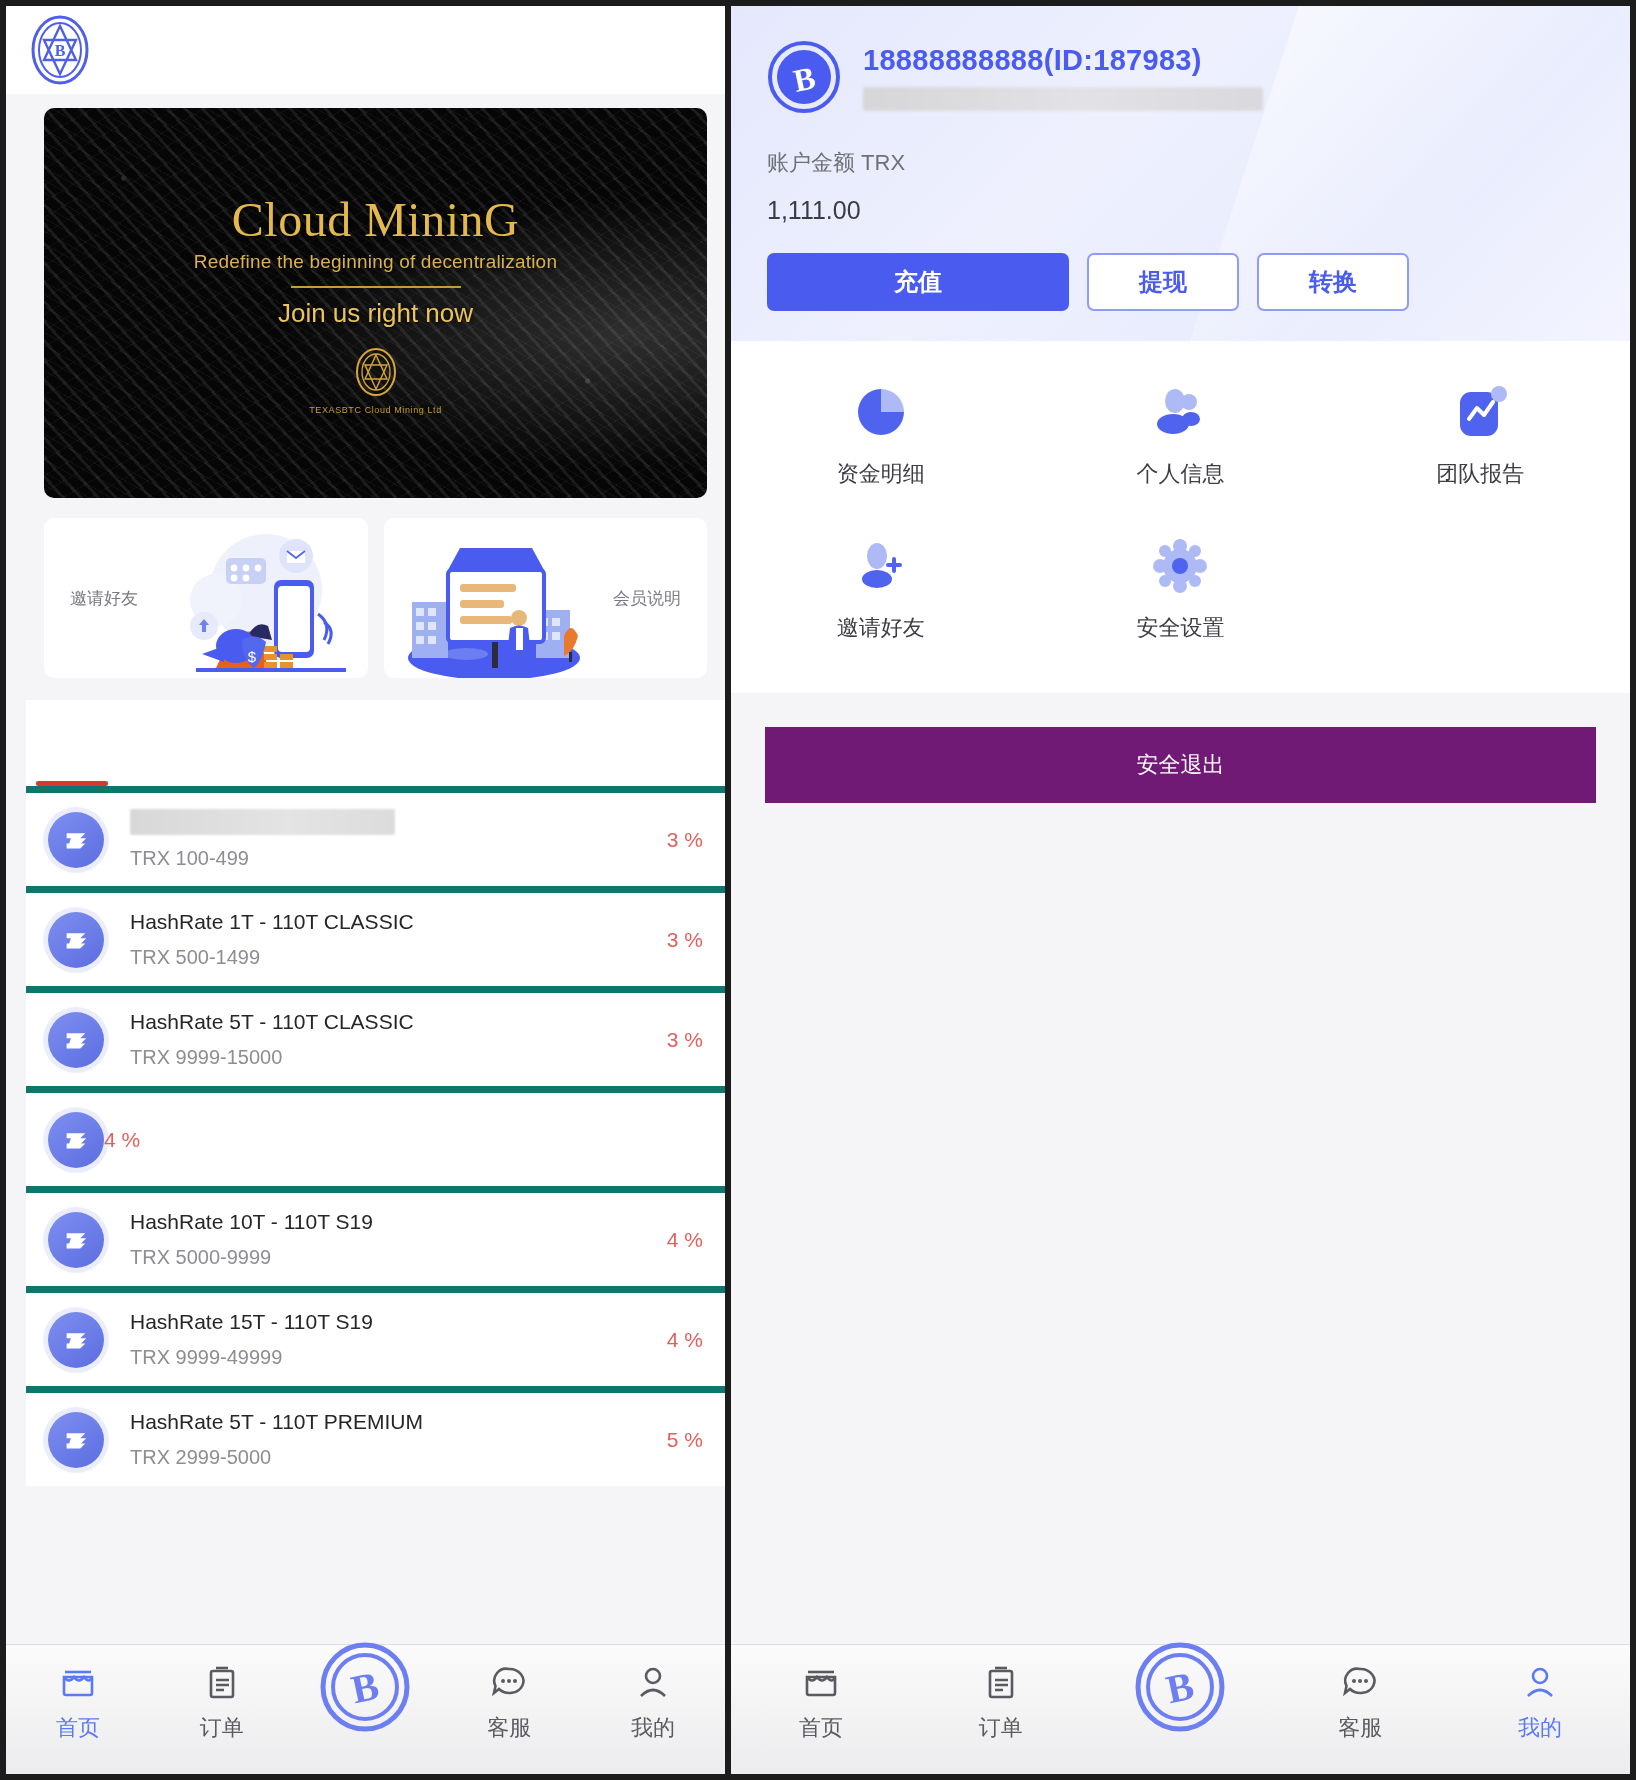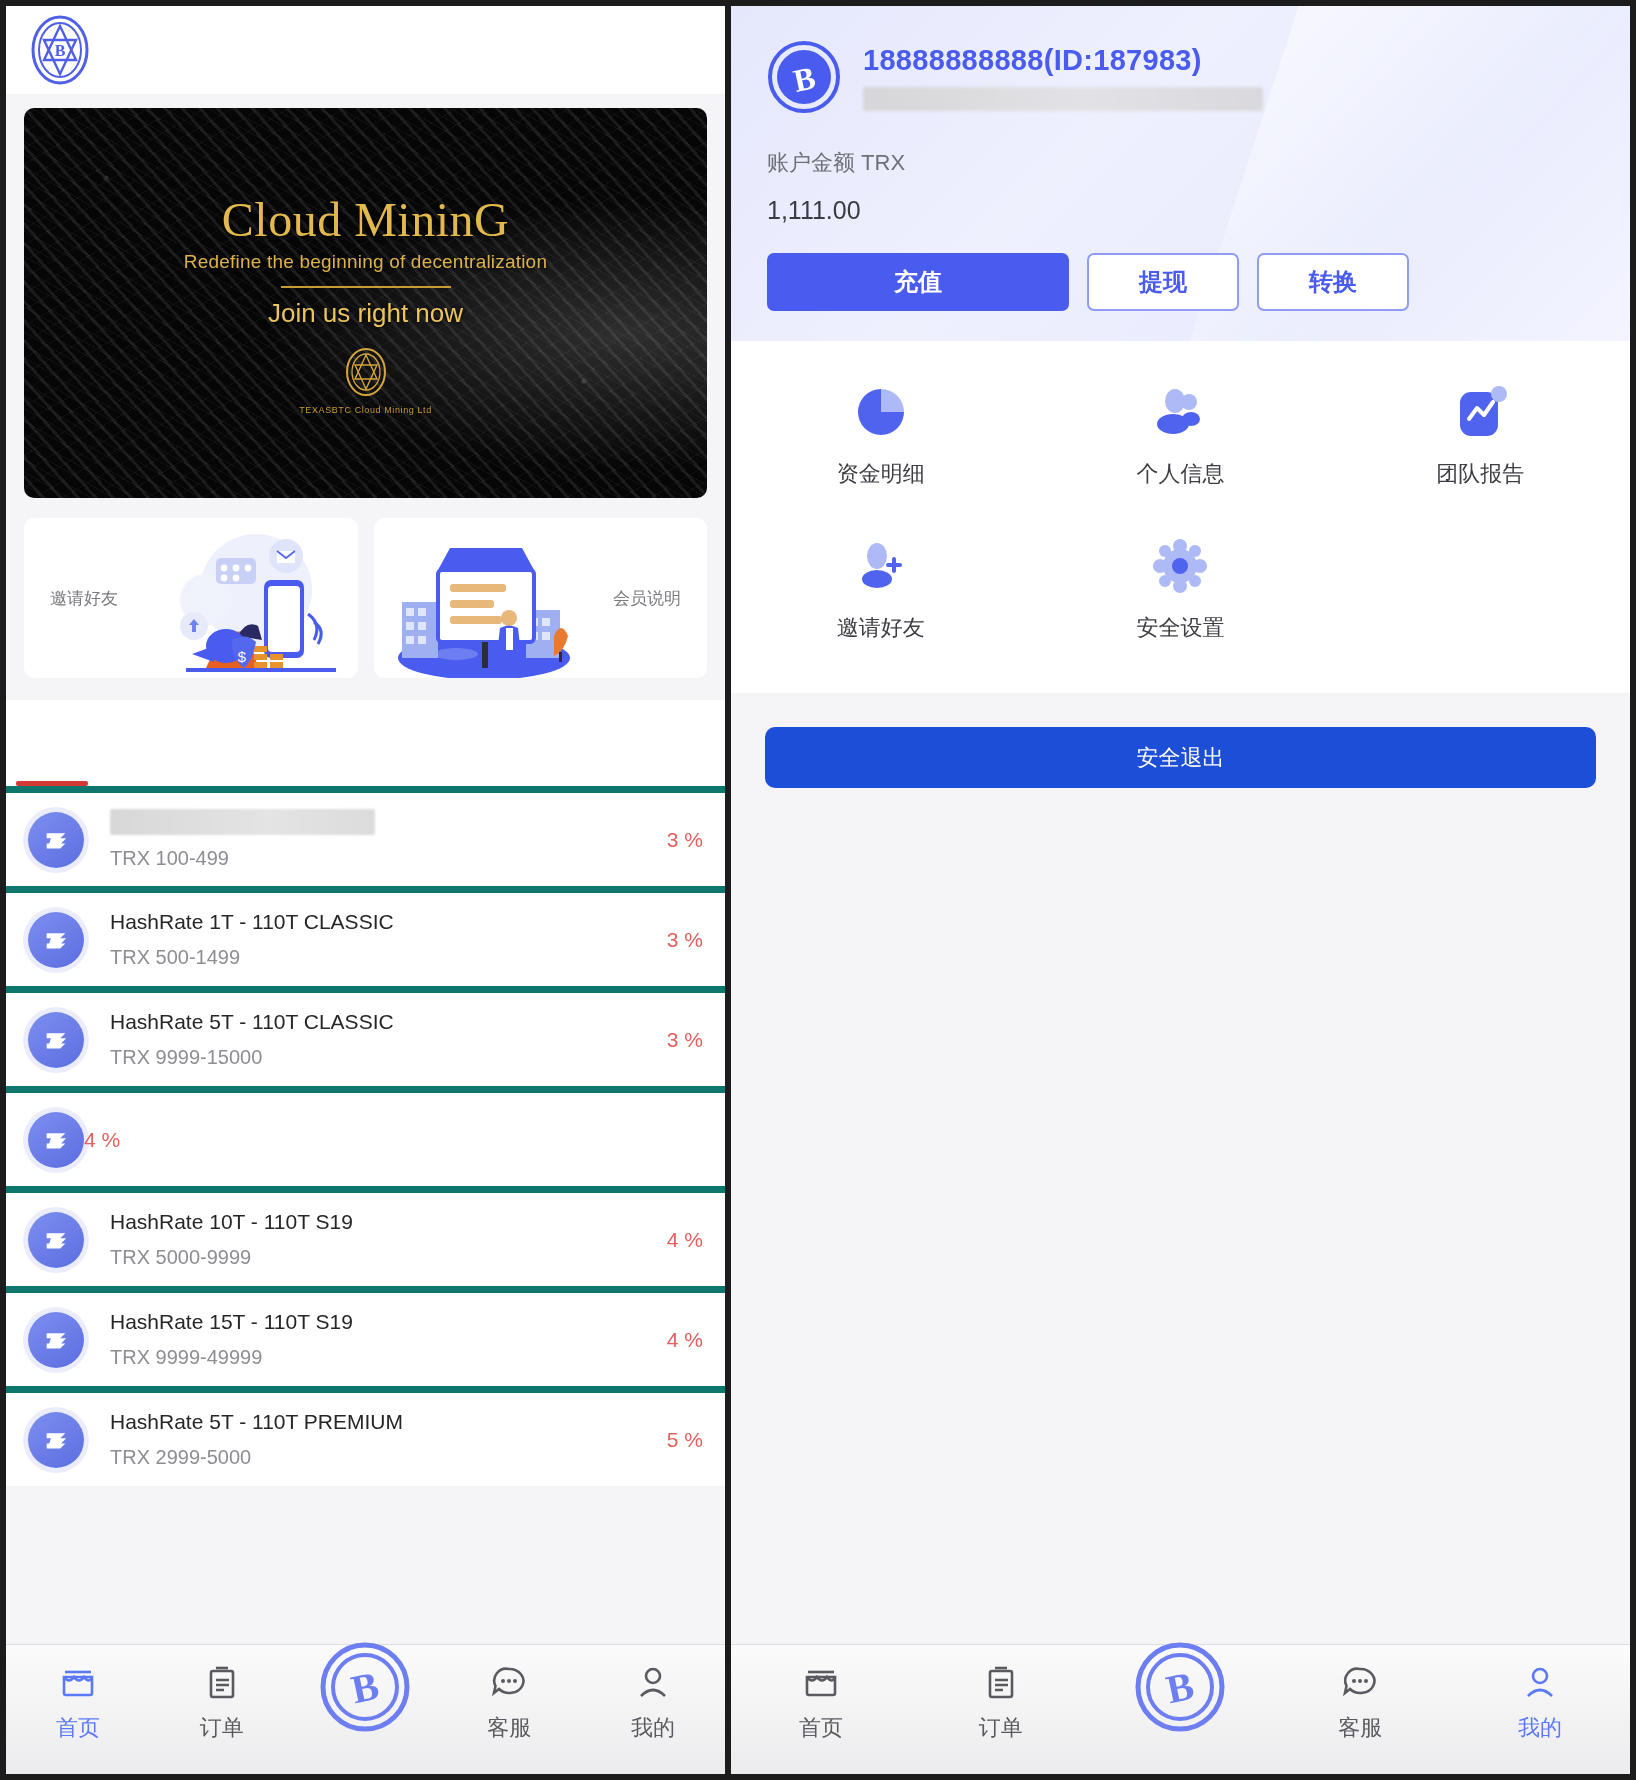--- a/index.html
+++ b/index.html
@@ -15,21 +15,21 @@
   .phone {
     position: relative;
     background: #f5f5f7;
     overflow: hidden;
     display: flex;
     flex-direction: column;
   }
   .phone.left  { width: 728px; border: 6px solid #1c1c1c; border-right-width: 3px; }
   .phone.right { width: 908px; border: 6px solid #1c1c1c; border-left-width: 3px; }
 
-  .scroll-area { flex: 1 1 auto; overflow: hidden; position: relative; }
+  .scroll-area { flex: 1 1 auto; overflow: hidden; position: relative; padding-left: 20px; }
 
   
   .logo-bar {
     background: #ffffff;
     height: 88px;
     display: flex;
     align-items: center;
     padding-left: 22px;
     flex: 0 0 auto;
   }
@@ -161,21 +161,21 @@
     display:grid; grid-template-columns: repeat(3,1fr);
     row-gap: 16px;
     flex: 0 0 auto;
   }
   .menu-cell { display:flex; flex-direction:column; align-items:center; gap: 18px; padding: 16px 0; }
   .menu-ico  { width: 58px; height: 58px; display:block; }
   .menu-lbl  { font-size: 22px; color:#3d3d44; }
 
   .logout-wrap { padding: 34px 34px 0 34px; flex: 0 0 auto; }
   .logout {
-    height: 61px; border-radius: 10px; background:#1d4ed8;
+    height: 76px; border-radius: 0; background:#701a75;
     color:#fff; font-size: 22px;
     display:flex; align-items:center; justify-content:center;
   }
   .spacer { flex: 1 1 auto; background:#f5f5f7; }
 
   
   .tabbar {
     height: 130px; flex: 0 0 auto;
     background: linear-gradient(#fbfbfb,#ececee);
     border-top: 1px solid #dddde0;

